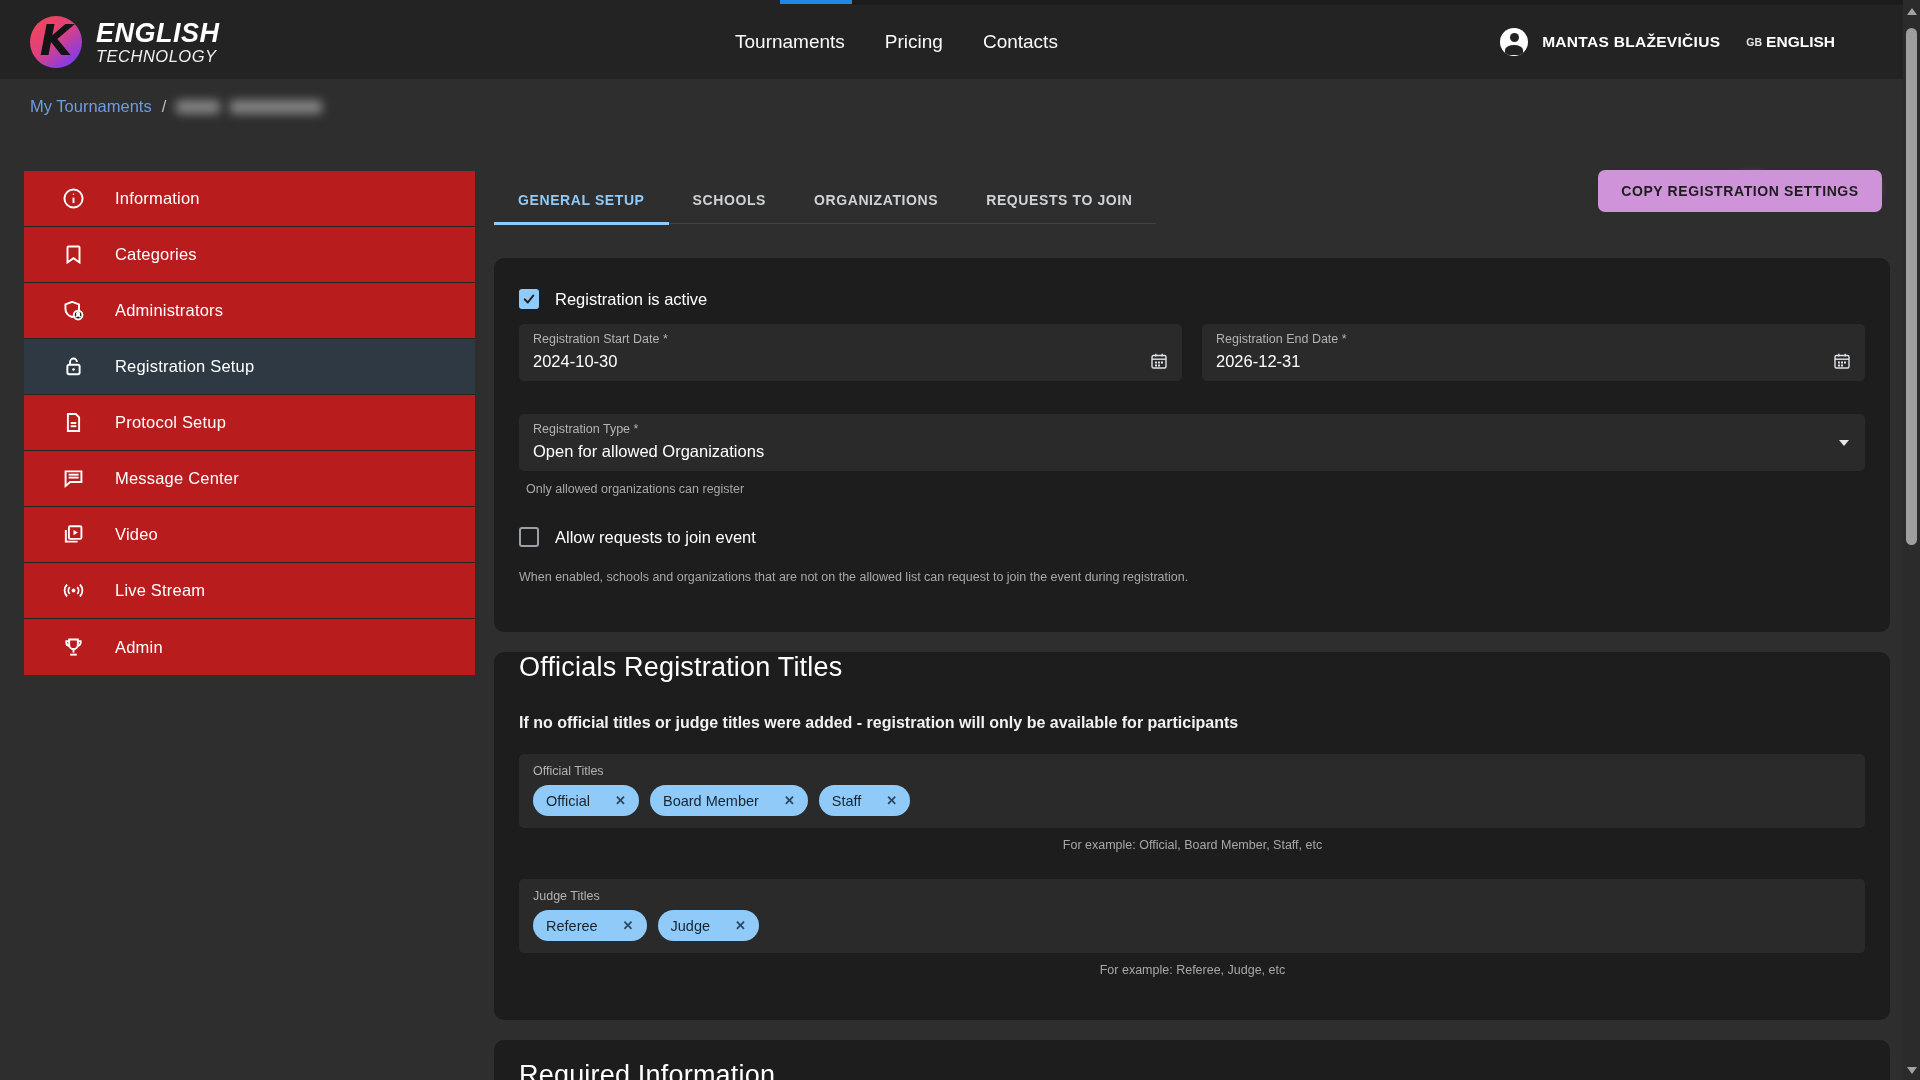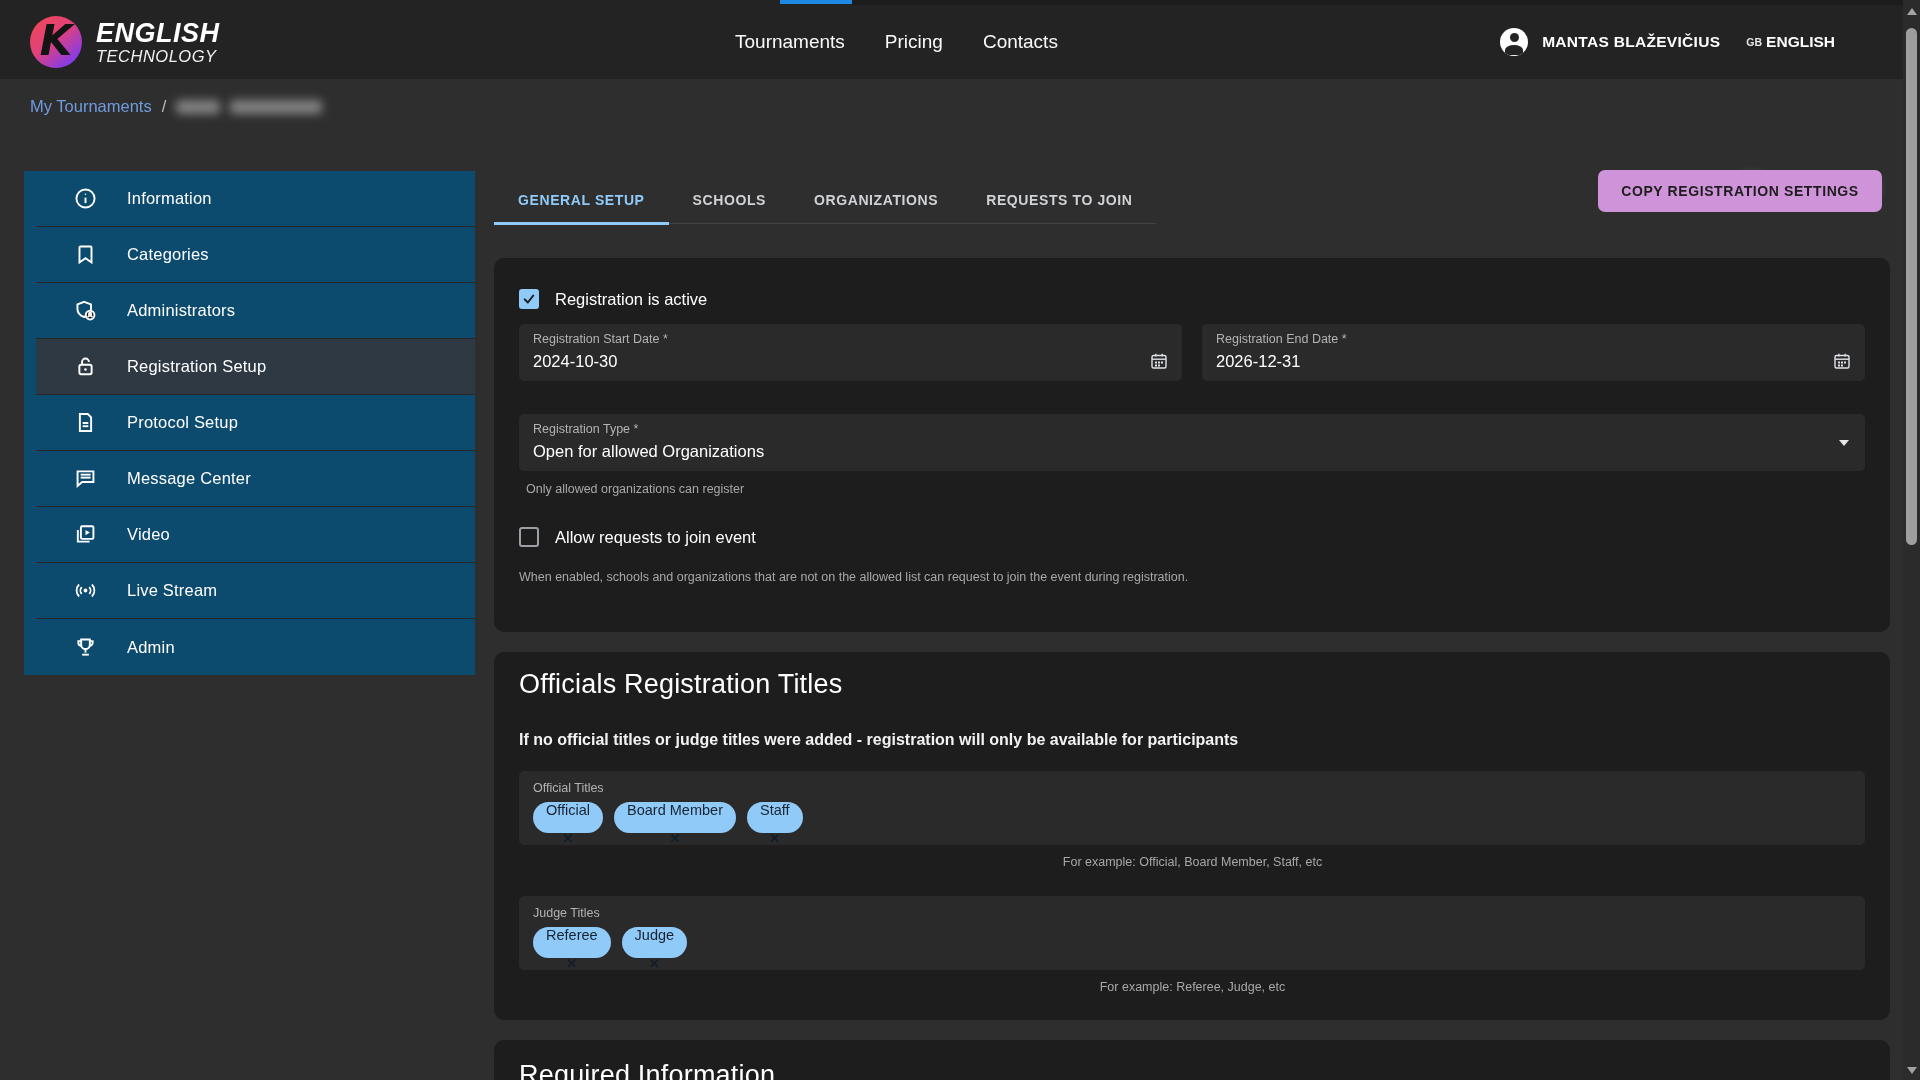--- a/index.html
+++ b/index.html
@@ -42,21 +42,21 @@
   .blur-blob { background:#909090; filter:blur(5px); border-radius:4px; opacity:.85; }
   .crumb .b1 { width:44px; height:14px; }
   .crumb .b2 { width:92px; height:14px; }
   .redacted-badge { position:absolute; left:1738px; top:96px; display:flex; align-items:center; gap:10px; }
   .redacted-badge .icon-blob { width:27px; height:27px; border-radius:7px; background:#9a9a9a; filter:blur(4px); opacity:.9; }
   .redacted-badge .t1 { width:46px; height:13px; }
   .redacted-badge .t2 { width:20px; height:13px; }
   .redacted-badge .t3 { width:17px; height:13px; }
 
   
-  .sidebar { position:absolute; left:24px; top:171px; width:451px; background:#0c4a6e;padding-left:12px; }
+  .sidebar { position:absolute; left:24px; top:171px; width:451px; background:#b91c1c; }
   .side-item { display:flex; align-items:center; height:56px; border-bottom:1px solid #262626; cursor:pointer; }
   .side-item:last-child { border-bottom:none; }
   .side-item.selected { background:#2e3944; }
   .side-icon { width:24px; height:24px; margin-left:37px; flex:none; display:flex; align-items:center; justify-content:center; }
   .side-icon svg { width:23px; height:23px; }
   .side-label { color:#fff; font-size:16.5px; margin-left:30px; letter-spacing:.2px; }
 
   
   .tabbar { position:absolute; left:494px; top:176px; height:48px; display:flex; border-bottom:1px solid rgba(255,255,255,.1); }
   .tab { height:48px; display:flex; align-items:center; padding:0 24px; font-size:14px; font-weight:600;
@@ -87,27 +87,27 @@
   .date-field { flex:1; }
   .cal-icon { position:absolute; right:14px; bottom:11px; width:18px; height:18px; }
   .type-field { margin-top:33px; height:57px; }
   .caret { position:absolute; right:16px; top:26px; width:0; height:0;
     border-left:5.5px solid transparent; border-right:5.5px solid transparent; border-top:6px solid #e8e8e8; }
   .helper { color:#a8a8a8; font-size:12.5px; }
   .helper.indent { margin-left:7px; margin-top:11px; }
   .helper.long { margin-top:23px; }
 
   .h1 { color:#fff; font-size:27px; font-weight:500; letter-spacing:.2px; }
-  .card2 .h1 { padding-top:17px; }
+  .card2 .h1 { }
   .card2 .sub { margin-top:31px; color:#f2f2f2; font-size:16px; font-weight:600; }
   .chip-field { margin-top:22px; background:#2a2a2a; border-radius:5px; padding:10px 14px 12px 14px; cursor:text; }
   .chip-field .f-label2 { font-size:12.5px; color:#b3b3b3; }
   .chips { display:flex; gap:11px; margin-top:7px; }
-  .chip { display:flex; align-items:center; gap:13px; height:31px; padding:0 13px; border-radius:16px;
-    background:#90caf9; color:#182430; font-size:14.5px; cursor:pointer;flex-direction:column; }
+  .chip { display:flex; align-items:center; gap:25px; height:31px; padding:0 13px; border-radius:16px;
+    background:#90caf9; color:#182430; font-size:14.5px; cursor:pointer; }
   .chip .x { font-size:13px; color:rgba(10,25,41,.75); font-weight:700; cursor:pointer; }
   .chip-helper { margin-top:10px; margin-left:1px;text-align:center; }
   .jf { margin-top:27px; }
   .card3 .h1 { padding-top:20px; }
 
   
   .scrollbar { position:absolute; right:0; top:0; width:17px; height:1080px; background:#2b2b2b; }
   .sb-up { position:absolute; left:3.5px; top:8px; width:0; height:0;
     border-left:5px solid transparent; border-right:5px solid transparent; border-bottom:7px solid #a3a3a3; cursor:pointer; }
   .sb-down { position:absolute; left:3.5px; bottom:6px; width:0; height:0;

